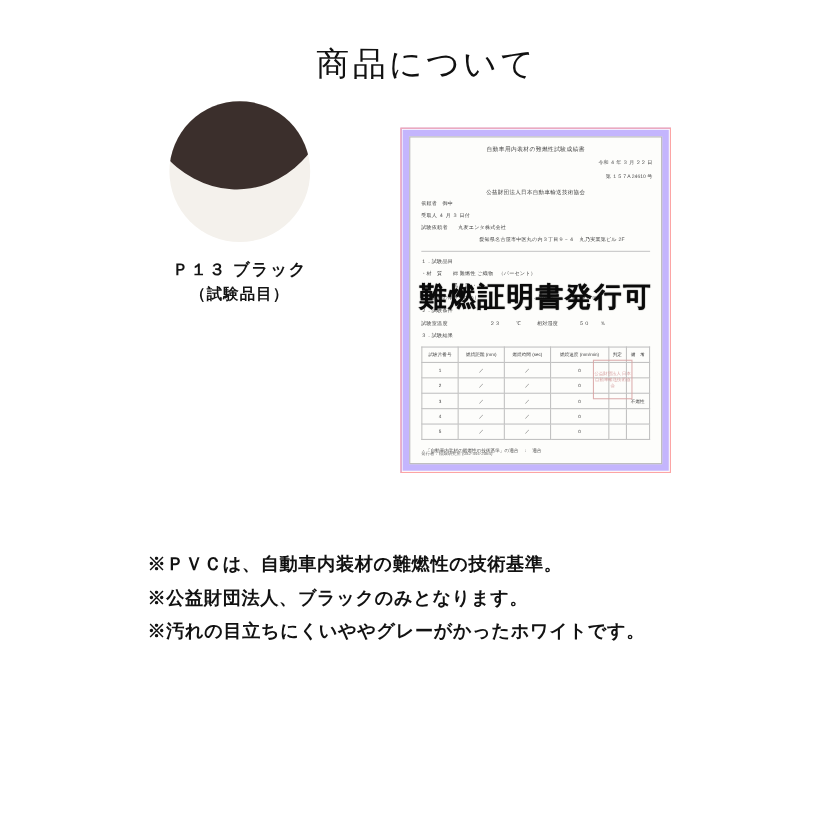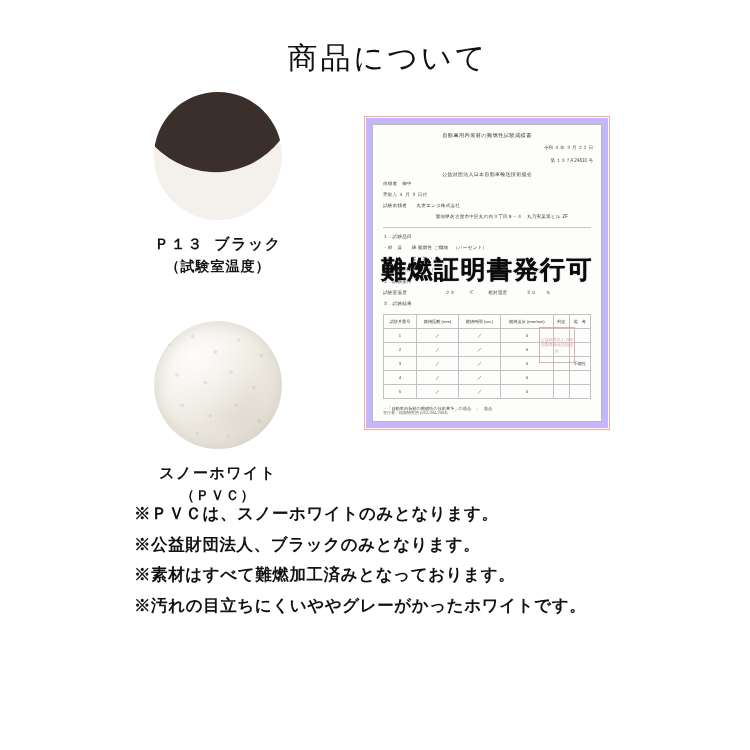--- a/index.html
+++ b/index.html
@@ -104,21 +104,20 @@
       radial-gradient(circle at 58% 90%, rgba(190,183,168,0.5) 0 1.5px, transparent 2px);
   }
 
   .swatch-label {
     margin-top: 14px;
     font-size: 15px;
     font-weight: bold;
     letter-spacing: 1.5px;
     line-height: 1.55;
     color: #141414;
-    font-family: Liberation Mono, monospace;
   }
   .swatch-label .sub {
     display: block;
     font-size: 14px;
     letter-spacing: 1px;
   }
 
   .swatch-gap {
     height: 42px;
   }
@@ -256,35 +255,26 @@
 
   <div class="swatch-col">
 
     <div class="swatch-block">
       <div class="swatch-circle swatch-black">
         <div class="dark"></div>
 
       </div>
       <div class="swatch-label">
         <span>Ｐ１３ ブラック</span>
-        <span class="sub">（試験室温度）</span>
+        <span class="sub">（試験品目）</span>
       </div>
     </div>
 
     <div class="swatch-gap"></div>
 
-    <div class="swatch-block">
-      <div class="swatch-circle swatch-white">
-        <div class="grain"></div>
-      </div>
-      <div class="swatch-label">
-        <span>スノーホワイト</span>
-        <span class="sub">（ＰＶＣ）</span>
-      </div>
-    </div>
 
   </div>
 
   <div class="cert-wrap">
     <div class="cert-inner">
 
       <div class="cert-title">自動車用内装材の難燃性試験成績書</div>
 
       <div class="cert-right">令和 ４ 年 ３ 月 ２２ 日</div>
       <div class="cert-right">第 １５７A 24610 号</div>
@@ -367,19 +357,18 @@
 
       <div class="cert-seal">公益財団法人 日本自動車輸送技術協会</div>
 
       <div class="cert-foot-bottom">発行者：稲畑研究所 (052-344-2064)</div>
 
       <div class="cert-stamp">難燃証明書発行可</div>
     </div>
   </div>
 
   <div class="notes">
-    <div>※ＰＶＣは、スノーホワイトのみとなります。</div>
+    <div>※ＰＶＣは、自動車内装材の難燃性の技術基準。</div>
     <div>※公益財団法人、ブラックのみとなります。</div>
-    <div>※素材はすべて難燃加工済みとなっております。</div>
     <div>※汚れの目立ちにくいややグレーがかったホワイトです。</div>
   </div>
 
 </div>
 
 </body></html>

